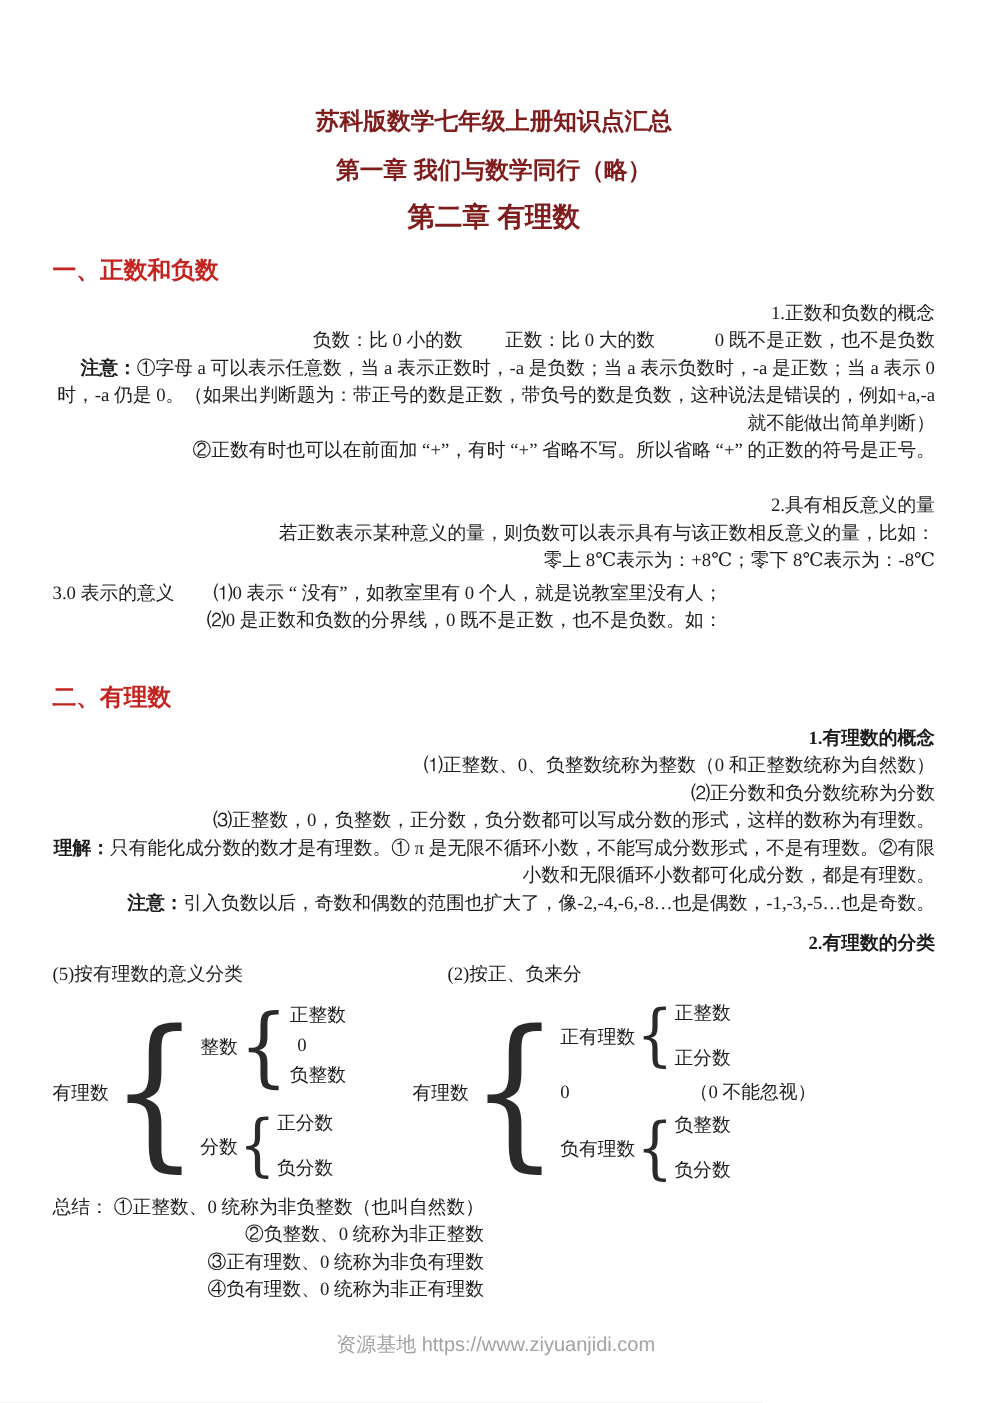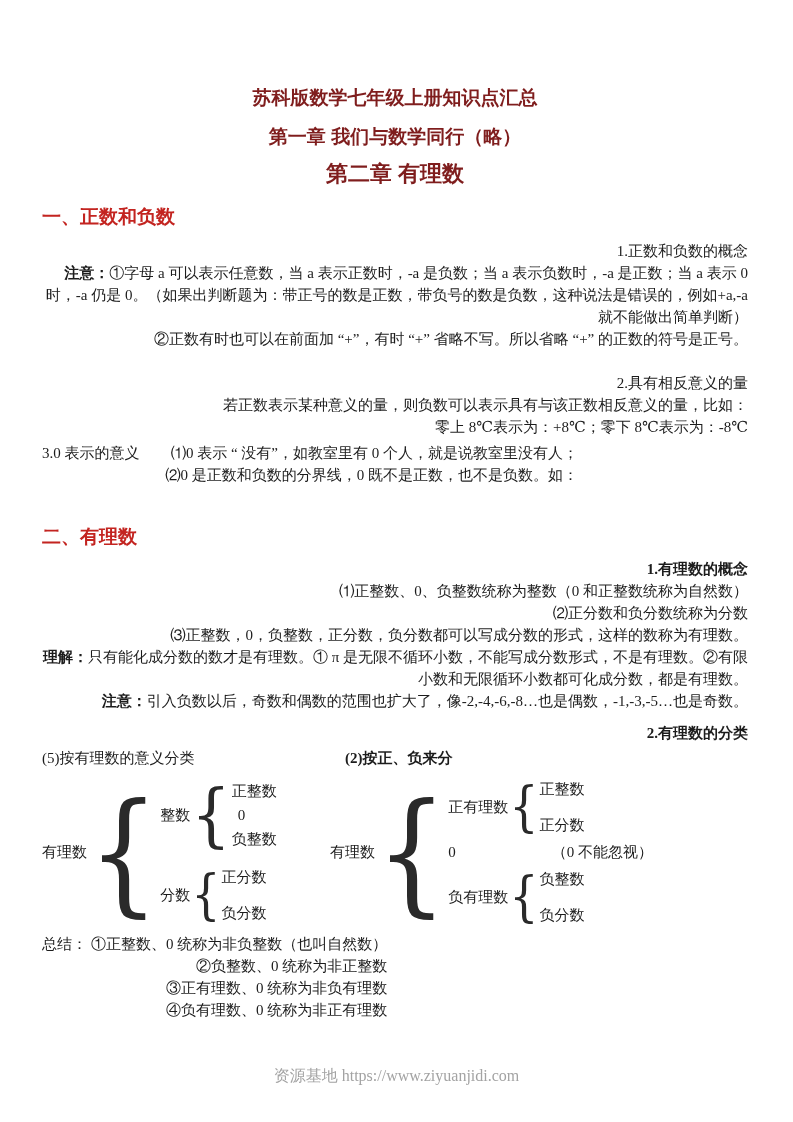--- a/index.html
+++ b/index.html
@@ -42,21 +42,21 @@
   .defs span { display:inline-block; }
   .defs .gap1 { margin-left:30px; } .defs .gap2 { margin-left:44px; }
 
   .meaning-row { display:flex; align-items:flex-start; margin-top:4px; }
   .meaning-row .m-label { white-space:nowrap; margin-right:26px; }
   .meaning-row .m-items { display:flex; flex-direction:column; }
 
   
   .caption-row { position:relative; height:22px; margin-top:3px; }
   .caption-row .cap1 { position:absolute; left:0; top:0; }
-  .caption-row .cap2 { position:absolute; left:303px; top:0;font-weight:bold; }
+  .caption-row .cap2 { position:absolute; left:316px; top:0; }
 
   .trees-row { display:flex; margin-top:4px; height:158px; }
   .tree { display:flex; align-items:center; }
   .tree-1 { width:288px; }
   .leaf, .glabel, .root-lbl, .mid-val, .mid-note { font-size:15px; }
   .root-lbl { white-space:nowrap; }
   .glabel { white-space:nowrap; }
   .brace {
     font-family:"DejaVu Serif",serif; font-weight:400; color:#2a2a2a;
     line-height:0.9; display:block; user-select:none;
@@ -75,37 +75,42 @@
   .mid-row { display:flex; align-items:center; line-height:24px; }
   .mid-note { margin-left:96px; white-space:nowrap; }
 
   .summary-row { display:flex; align-items:flex-start; margin-top:2px; }
   .summary-row .sum-label { white-space:nowrap; margin-right:4px; }
   .summary-row .sum-items { display:flex; flex-direction:column; }
 
   .footer {
     position:absolute; top:1066px; left:0; width:100%;
     text-align:center;
-    font-family:Liberation Serif, serif;
+    font-family:Liberation Sans, sans-serif;
     font-size:16px; color:#a3a3a3;
   }
 </style>
 </head>
 <body>
 
 <div class="page">
   <div class="content">
 
     <div class="doc-title t1">苏科版数学七年级上册知识点汇总</div>
     <div class="doc-title t2">第一章 我们与数学同行（略）</div>
     <div class="doc-title t3">第二章 有理数</div>
 
     <div class="red-heading s1-red">一、正数和负数</div>
 
     <p class="mt10"><span>1.正数和负数的概念</span></p>
+    <p class="defs">
+      <span>负数：比 0 小的数</span>
+      <span class="gap1">正数：比 0 大的数</span>
+      <span class="gap2">0 既不是正数，也不是负数</span>
+    </p>
     <p>
       <b class="lbl">注意：</b><span>①字母 a 可以表示任意数，当 a 表示正数时，-a 是负数；当 a 表示负数时，-a 是正数；当 a 表示 0 时，-a 仍是 0。（如果出判断题为：带正号的数是正数，带负号的数是负数，这种说法是错误的，例如+a,-a 就不能做出简单判断）</span>
     </p>
     <p>②正数有时也可以在前面加 “+”，有时 “+” 省略不写。所以省略 “+” 的正数的符号是正号。</p>
 
     <p class="mt22 sub-title" style="font-weight:normal; font-family:'Liberation Serif','DejaVu Serif',serif;">2.具有相反意义的量</p>
     <p>若正数表示某种意义的量，则负数可以表示具有与该正数相反意义的量，比如：</p>
     <p>零上 8℃表示为：+8℃；零下 8℃表示为：-8℃</p>
 
     <div class="meaning-row">

